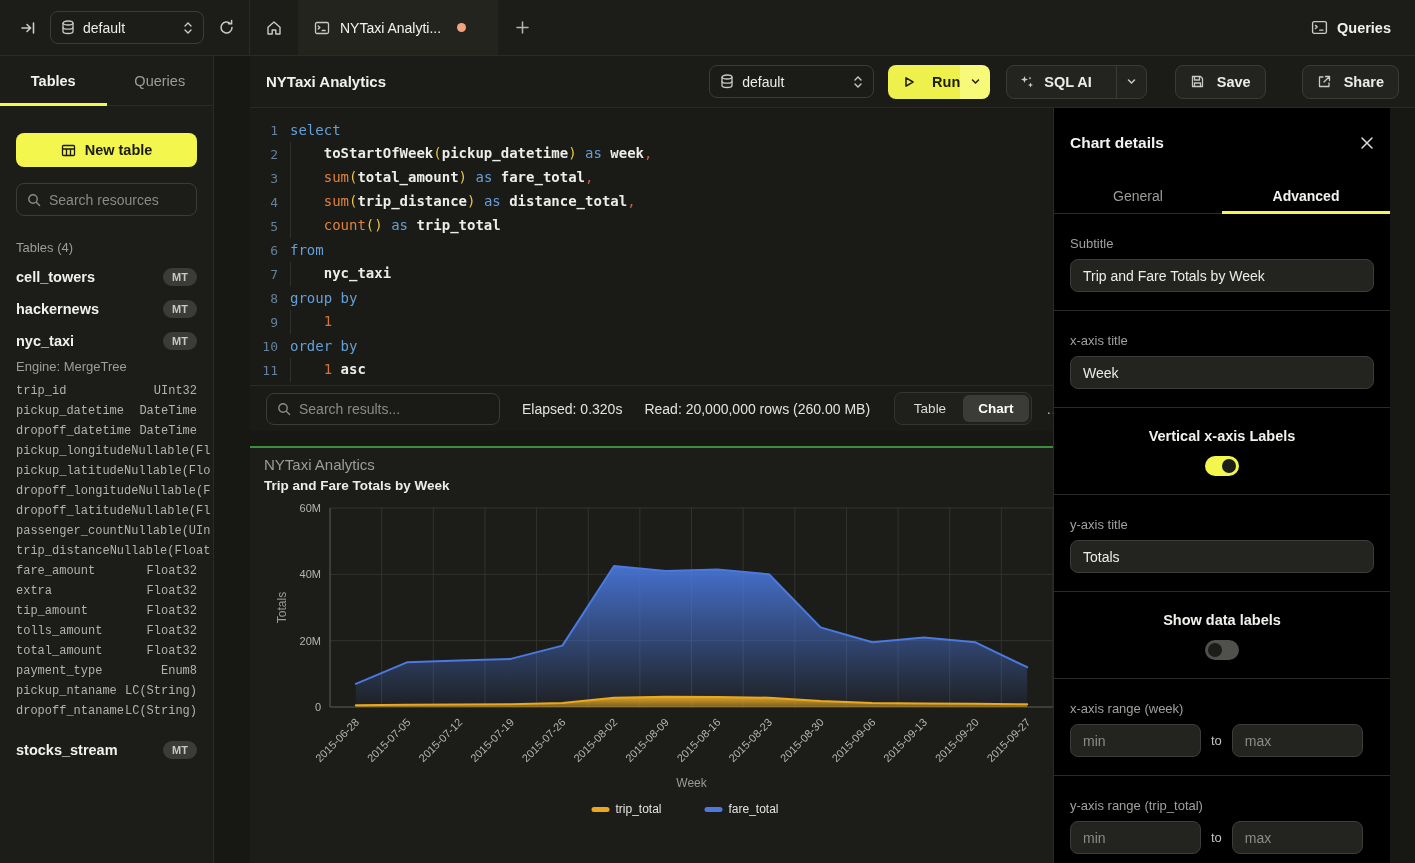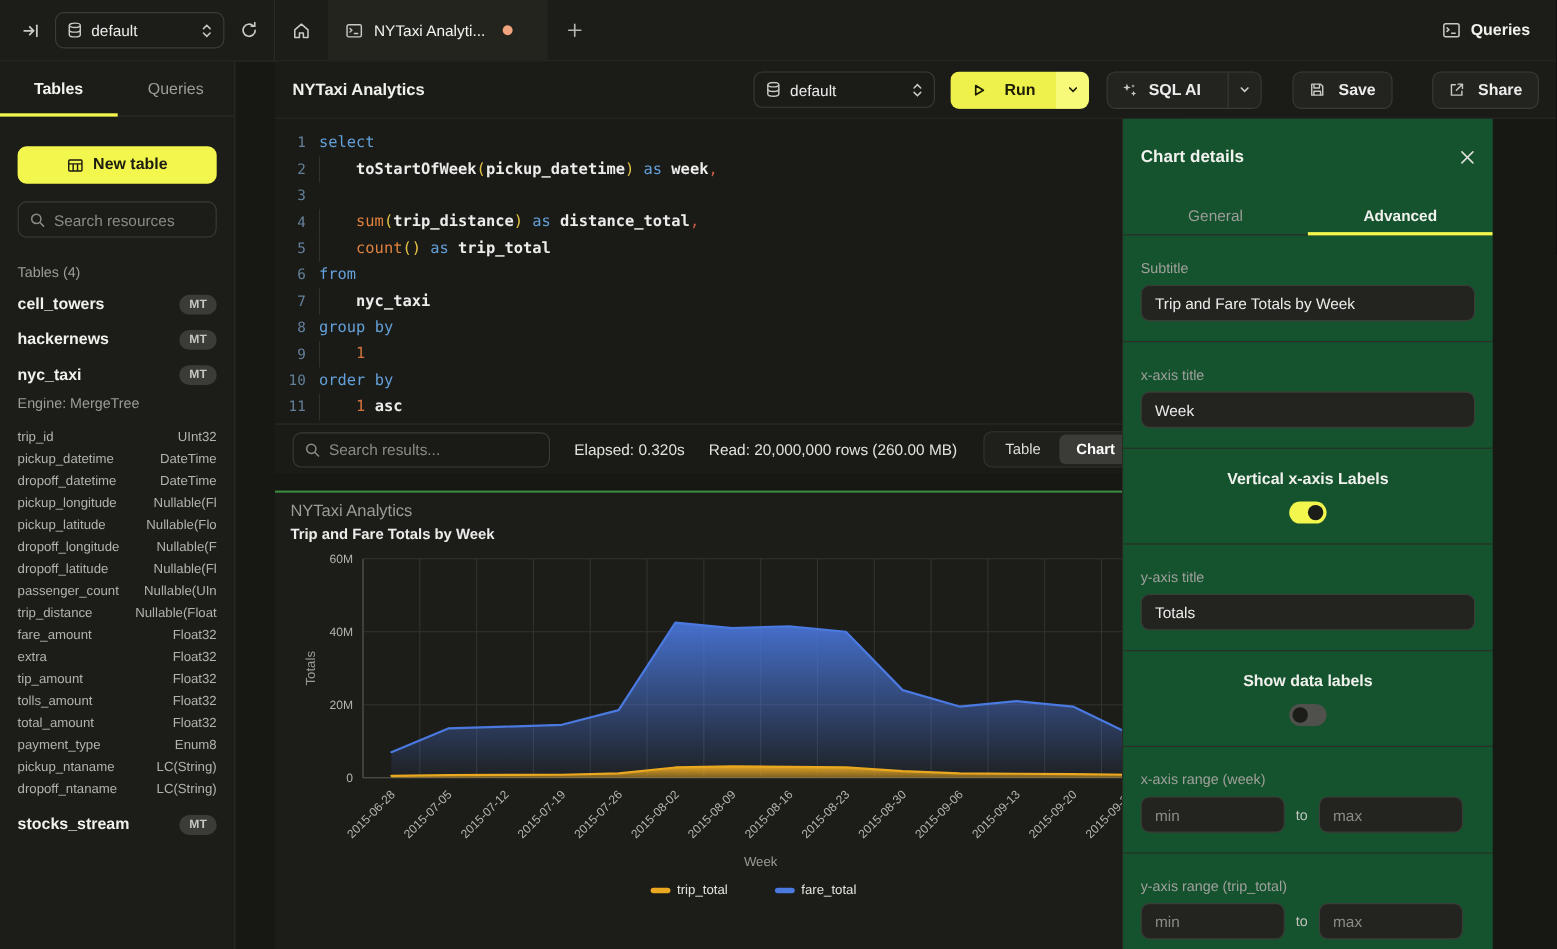--- a/index.html
+++ b/index.html
@@ -32,29 +32,29 @@
   .search-box { margin:16px 16px 0; height:33px; border:1px solid #3b3b38; border-radius:8px; display:flex; align-items:center; gap:8px; padding:0 10px; }
   .search-box input { flex:1; background:transparent; border:none; outline:none; color:#ececea; font-size:14px; font-family:"Liberation Sans", sans-serif; }
   .search-box input::placeholder { color:#8a8a86; }
   .section-label { margin:24px 16px 0; font-size:13px; color:#9c9c98; }
   .table-list { margin-top:6px; }
   .table-row { display:flex; align-items:center; justify-content:space-between; padding:7px 16px; cursor:pointer; }
   .t-name { font-size:14.5px; font-weight:600; color:#f0f0ed; }
   .badge { background:#3b3b38; color:#c6c6c3; font-size:11px; font-weight:700; padding:3px 9px; border-radius:10px; }
   .engine-line { padding:2px 16px 8px; font-size:13px; color:#9c9c98; }
   .cols { padding:2px 16px 10px; }
-  .col-row { display:flex; justify-content:space-between; height:20px; align-items:flex-end; font-family:Liberation Sans, sans-serif; font-size:12px; color:#b2b2af; }
+  .col-row { display:flex; justify-content:space-between; height:20px; align-items:flex-start; font-family:Liberation Mono, monospace; font-size:12px; color:#b2b2af; }
 
   
   .main-header { position:absolute; left:250px; top:56px; width:1165px; height:52px; background:#1b1b18; border-bottom:1px solid #2a2a27; display:flex; align-items:center; padding:0 16px; }
   .doc-title { font-size:15px; font-weight:600; color:#f0f0ed; }
   .header-right { margin-left:auto; display:flex; align-items:center; }
   .hdr-select { width:165px; margin-right:14px; flex:none; }
   .run-btn { display:flex; height:34px; border-radius:8px; overflow:hidden; margin-right:16px; cursor:pointer; }
-  .run-main { width:96px; background:#eef14b; display:flex; align-items:center; justify-content:center; gap:16px; color:#1c1c00; font-size:14.5px; font-weight:600; }
+  .run-main { width:72px; background:#eef14b; display:flex; align-items:center; justify-content:flex-end; gap:16px; color:#1c1c00; font-size:14.5px; font-weight:600; }
   .run-main .icon { color:#1c1c00; }
   .run-caret { width:30px; background:#f7fa78; display:flex; align-items:center; justify-content:center; color:#1c1c00; }
   .btn-dark { display:flex; align-items:center; gap:12px; height:34px; padding:0 14px; background:#232320; border:1px solid #3a3a37; border-radius:8px; color:#ececea; font-size:14.5px; font-weight:600; cursor:pointer; }
   .sqlai-btn { margin-right:28px; padding:0; }
   .sqlai-main { display:flex; align-items:center; gap:9px; padding:0 12px; height:100%; }
   .sqlai-caret { width:30px; height:100%; display:flex; align-items:center; justify-content:center; border-left:1px solid #3a3a37; color:#c9c9c6; }
   .save-btn { margin-right:36px; }
 
   
   .editor { position:absolute; left:250px; top:108px; width:828px; height:292px; background:#1a1a17; padding-top:10px; font-family:"DejaVu Sans Mono", monospace; font-size:14px; }
@@ -81,21 +81,21 @@
 
   .green-divider { position:absolute; left:250px; top:446px; width:828px; height:2px; background:#3c8d40; }
 
   
   .chart-panel { position:absolute; left:250px; top:448px; width:828px; height:415px; background:#1c1c19; }
   .chart-title { position:absolute; left:14px; top:8px; font-size:15px; color:#9c9c98; }
   .chart-subtitle { position:absolute; left:14px; top:30px; font-size:13.5px; font-weight:700; color:#ececea; }
   #chart-svg { position:absolute; left:0; top:48px; }
 
   
-  .panel { position:absolute; left:1020px; top:108px; width:337px; height:755px; background:#14532d; border-left:1px solid #2a2a27; overflow:hidden; }
+  .panel { position:absolute; left:1053px; top:108px; width:337px; height:755px; background:#000000; border-left:1px solid #2a2a27; overflow:hidden; }
   .panel-header { height:70px; display:flex; align-items:center; padding:0 16px; }
   .panel-title { font-size:15.5px; font-weight:700; color:#f2f2ef; }
   .panel-close { margin-left:auto; color:#dcdcd9; cursor:pointer; display:flex; }
   .panel-tabs { height:36px; display:flex; border-bottom:1px solid #2b2b28; }
   .panel-tab { width:50%; display:flex; align-items:center; justify-content:center; font-size:14px; color:#9c9c98; cursor:pointer; position:relative; }
   .panel-tab.active { color:#f2f2ef; font-weight:700; }
   .panel-tab.active::after { content:""; position:absolute; left:0; right:0; bottom:-1px; height:3px; background:#f2f64d; }
   .panel-body { padding:0 16px; }
   .p-label { margin-top:22px; font-size:13px; color:#a0a09d; }
   .p-input { margin-top:8px; width:100%; height:33px; background:#232320; border:1px solid #3c3c39; border-radius:8px; color:#ececea; font-size:14px; padding:0 12px; outline:none; font-family:"Liberation Sans", sans-serif; }
@@ -367,20 +367,21 @@
       <div class="code-line">
         <span class="ln">1</span>
         <span class="code"><span class="tok-kw">select</span></span>
       </div>
       <div class="code-line">
         <span class="ln">2</span>
         <span class="code"><span class="tok-sp"></span><span class="tok-fnw">toStartOfWeek</span><span class="tok-par">(</span><span class="tok-id">pickup_datetime</span><span class="tok-par">)</span><span class="tok-kw"> as </span><span class="tok-id">week</span><span class="tok-com">,</span></span>
       </div>
       <div class="code-line">
         <span class="ln">3</span>
+        <span class="code"><span class="tok-sp"></span><span class="tok-fn">sum</span><span class="tok-par">(</span><span class="tok-id">total_amount</span><span class="tok-par">)</span><span class="tok-kw"> as </span><span class="tok-id">fare_total</span><span class="tok-com">,</span></span>
       </div>
       <div class="code-line">
         <span class="ln">4</span>
         <span class="code"><span class="tok-sp"></span><span class="tok-fn">sum</span><span class="tok-par">(</span><span class="tok-id">trip_distance</span><span class="tok-par">)</span><span class="tok-kw"> as </span><span class="tok-id">distance_total</span><span class="tok-com">,</span></span>
       </div>
       <div class="code-line">
         <span class="ln">5</span>
         <span class="code"><span class="tok-sp"></span><span class="tok-fn">count</span><span class="tok-par">()</span><span class="tok-kw"> as </span><span class="tok-id">trip_total</span></span>
       </div>
       <div class="code-line">

